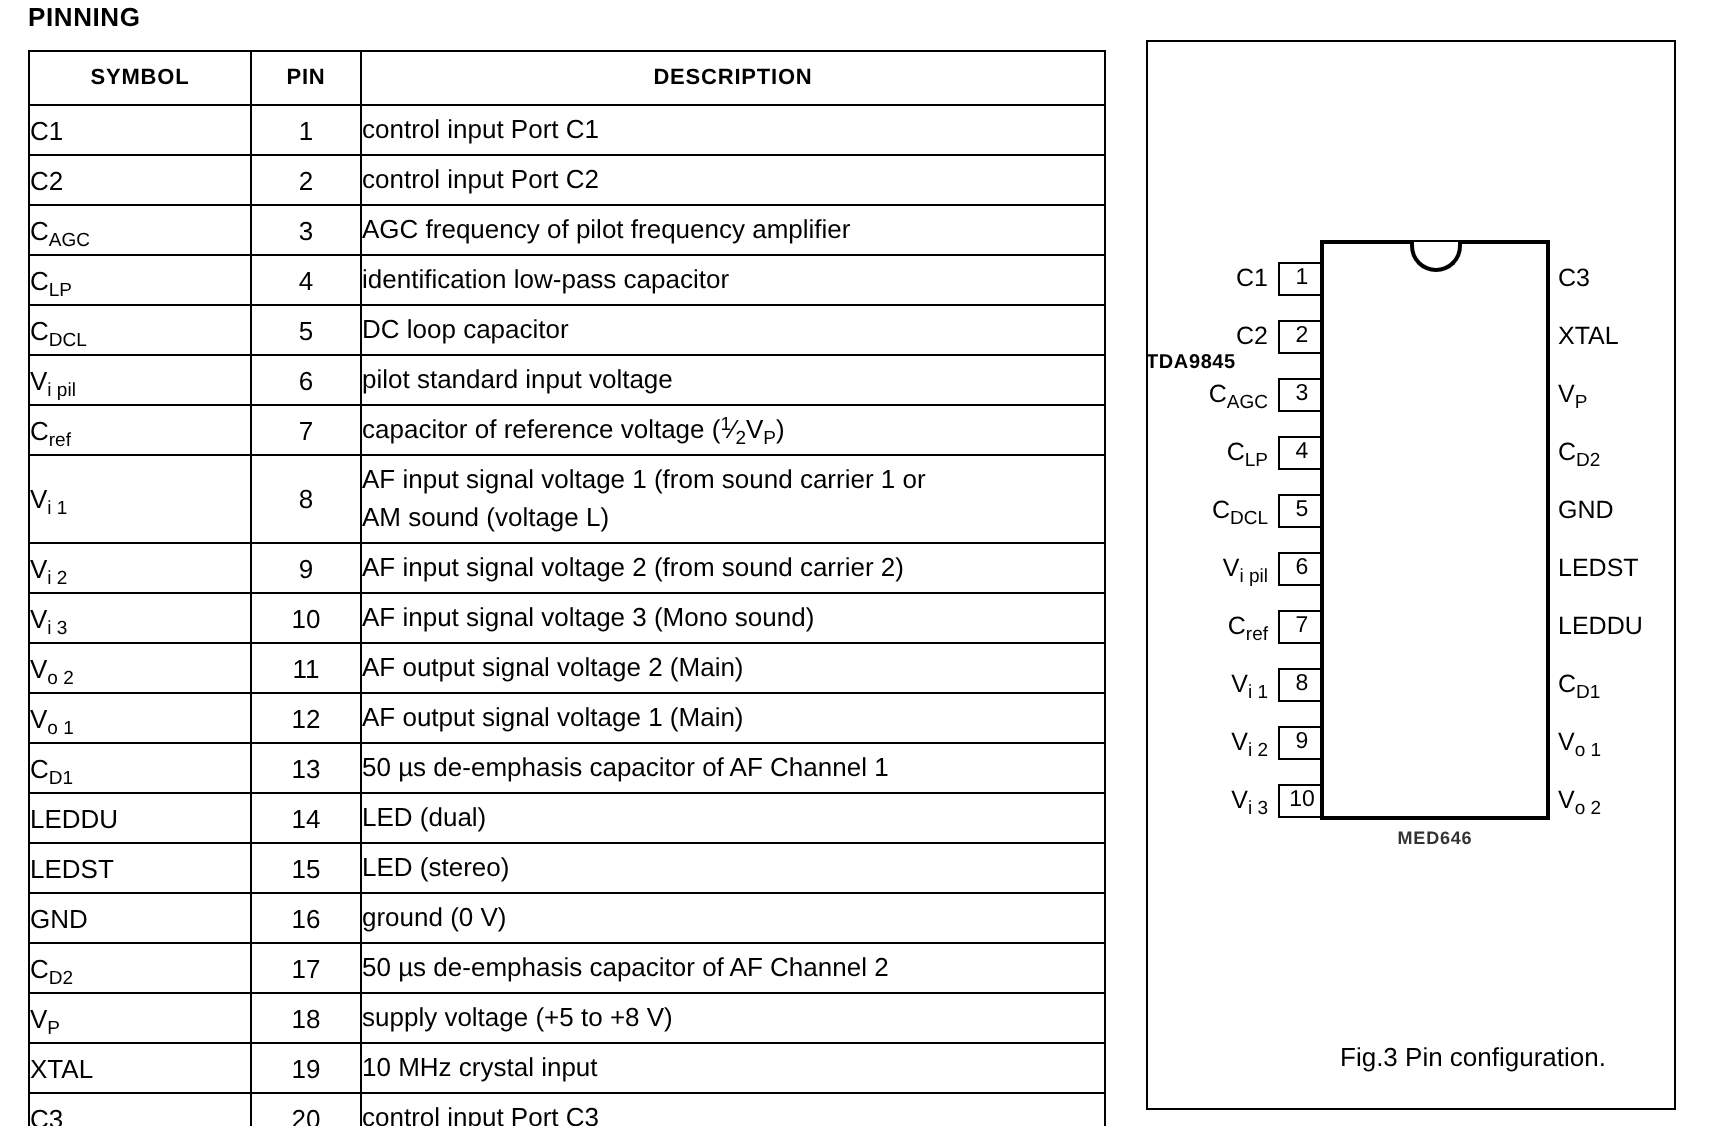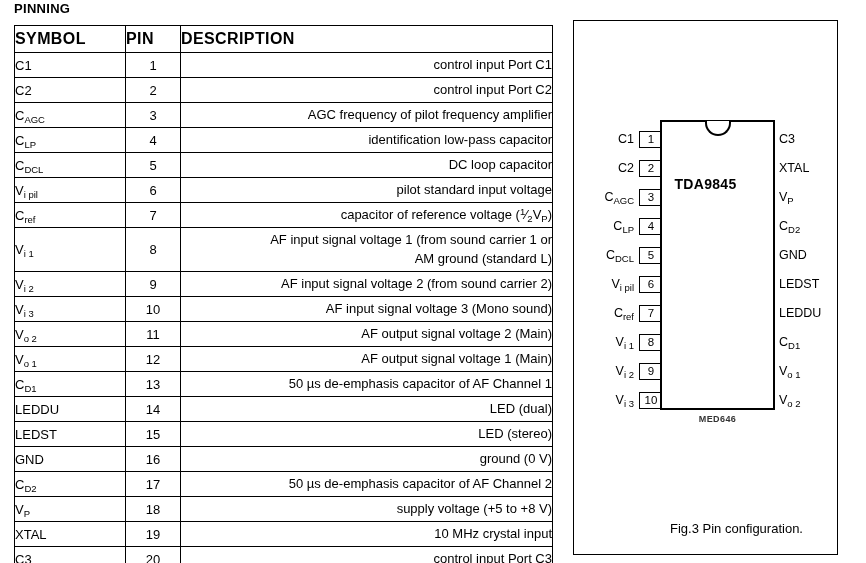--- a/index.html
+++ b/index.html
@@ -28,31 +28,31 @@
     font-size:13px;
   }
   table.pintable td,table.pintable th{
     border:1px solid #000;
     padding:0;
     vertical-align:middle;
     font-weight:normal;
   }
   table.pintable thead th{
     font-weight:bold;
-    text-align:left;
+    text-align:center;
     height:26px;
-    font-size:16px;
+    font-size:11px;
     letter-spacing:.4px;
   }
   col.c-sym{width:111px;}
   col.c-pin{width:55px;}
   col.c-desc{width:372px;}
   td.sym{ padding-left:6px; text-align:left; height:24px;}
   td.pin{ text-align:center; height:24px;}
-  td.desc{ padding-left:7px; text-align:right; height:24px; line-height:1.45;}
+  td.desc{ padding-left:7px; text-align:left; height:24px; line-height:1.45;}
   tr.tall td{height:41px;}
   tr.tall td.desc{padding-top:1px;padding-bottom:1px;}
   .desc .l2{display:block;}
   sub{font-size:9.5px;vertical-align:baseline;position:relative;top:3px;}
   sup{font-size:9.5px;vertical-align:baseline;position:relative;top:-4px;}
   .frac{font-size:13px;}
 
   
   .panel{
     position:absolute;left:573px;top:20px;
@@ -82,21 +82,21 @@
     width:26px;height:15px;
     border:2px solid #000;
     border-top:none;
     border-radius:0 0 14px 14px;
     box-sizing:border-box;
     background:#fff;
     z-index:4;
   }
   .chip-name{
     position:absolute;left:0;right:0;top:156px;
-    text-align:center;font-size:14px;font-weight:bold;
+    text-align:left;font-size:10px;font-weight:bold;
     letter-spacing:.3px;z-index:5;
   }
   .med-code{
     position:absolute;left:87px;width:115px;top:394px;
     text-align:center;font-size:9px;
     font-weight:bold;color:#333;letter-spacing:.4px;
   }
 
   .pinrow{position:absolute;height:17px;}
   .pinbox{
@@ -172,21 +172,21 @@
             <td class="desc">pilot standard input voltage</td>
           </tr>
           <tr>
             <td class="sym"><span>C<sub>ref</sub></span></td>
             <td class="pin">7</td>
             <td class="desc">capacitor of reference voltage (<span class="frac"><sup>1</sup>⁄<sub>2</sub></span>V<sub>P</sub>)</td>
           </tr>
           <tr class="tall">
             <td class="sym"><span>V<sub>i 1</sub></span></td>
             <td class="pin">8</td>
-            <td class="desc">AF input signal voltage 1 (from sound carrier 1 or<span class="l2">AM ground (standard L)</span></td>
+            <td class="desc">AF input signal voltage 1 (from sound carrier 1 or<span class="l2">AM sound (voltage L)</span></td>
           </tr>
           <tr>
             <td class="sym"><span>V<sub>i 2</sub></span></td>
             <td class="pin">9</td>
             <td class="desc">AF input signal voltage 2 (from sound carrier 2)</td>
           </tr>
           <tr>
             <td class="sym"><span>V<sub>i 3</sub></span></td>
             <td class="pin">10</td>
             <td class="desc">AF input signal voltage 3 (Mono sound)</td>

